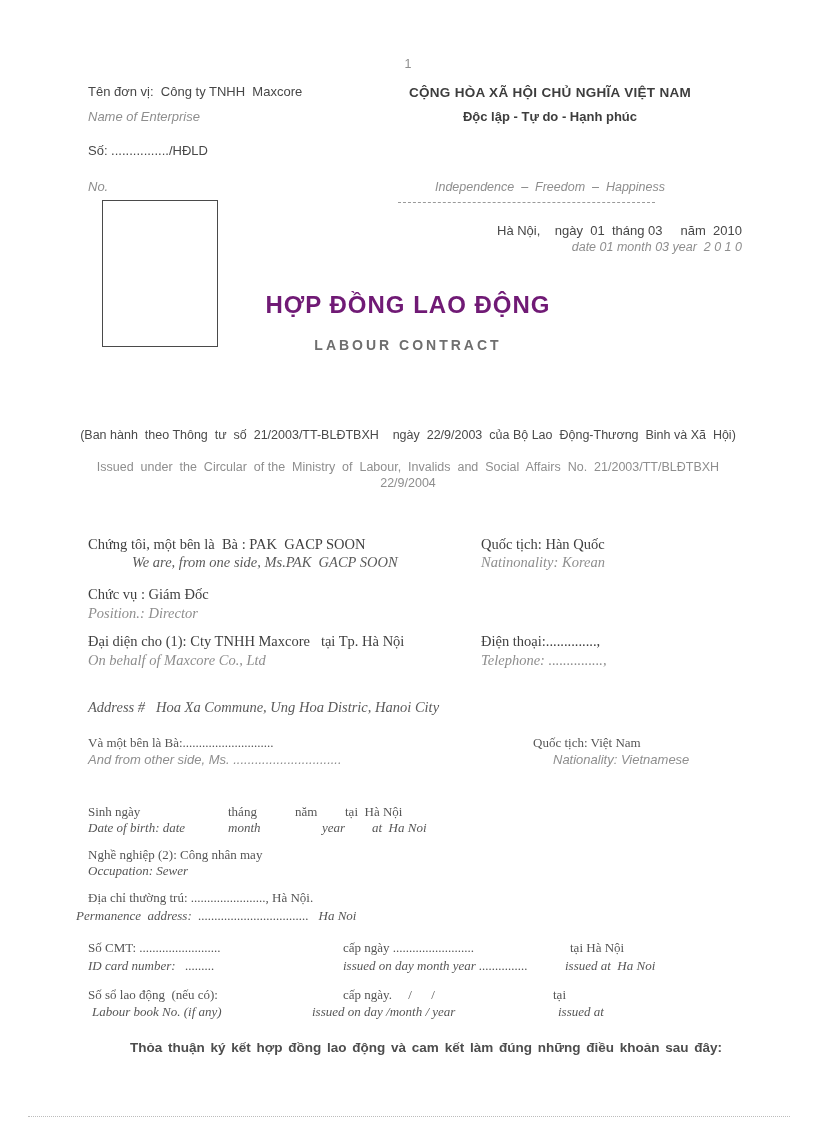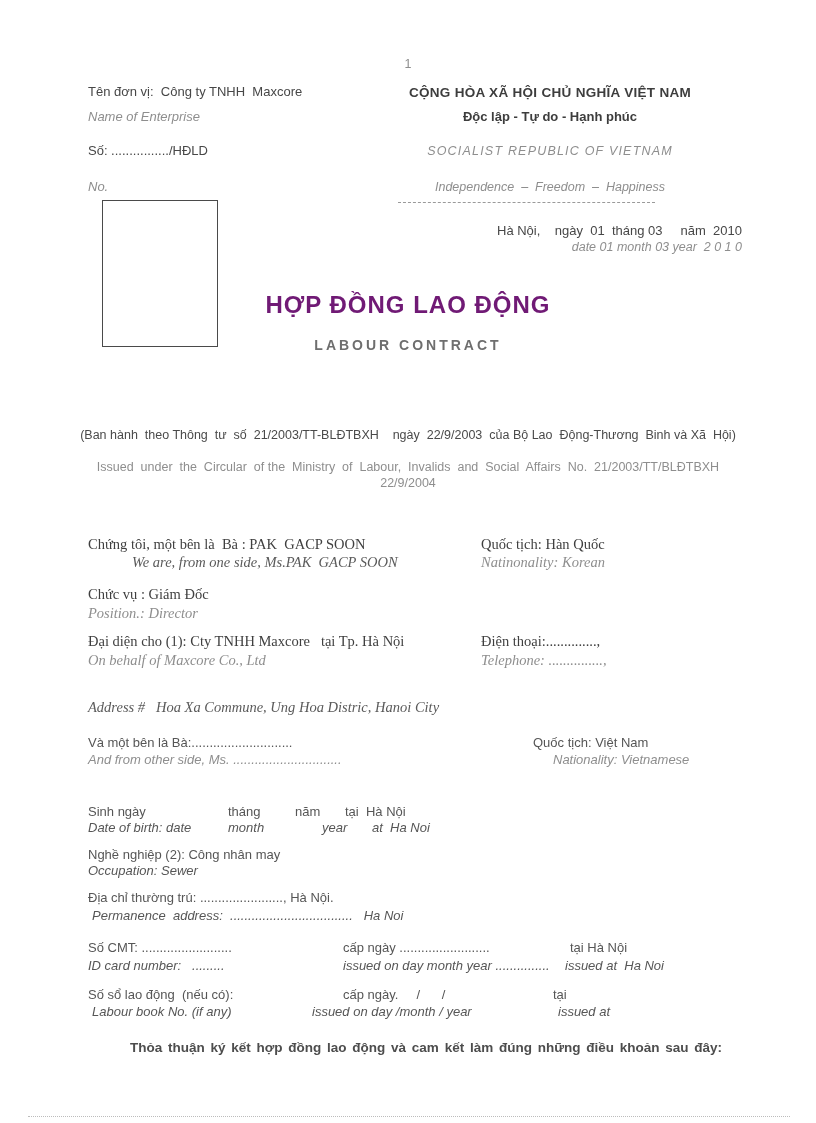--- a/index.html
+++ b/index.html
@@ -8,21 +8,21 @@
     background:#ffffff; overflow:hidden;
     font-family:"Liberation Sans", sans-serif; color:#474747;
   }
   .t { position:absolute; white-space:pre; line-height:1.15; }
   .sans { font-family:"Liberation Sans", sans-serif; font-size:13px; }
   .sans-sm { font-family:"Liberation Sans", sans-serif; font-size:12.5px; }
   .serif { font-family:"Liberation Serif", serif; font-size:14.5px; color:#3f3f3f; }
   .it { font-style:italic; }
   .b { font-weight:bold; }
   .sub { color:#8e8e8e; }
-  .body-ink { color:#565656; }
+  .body-ink { color:#565656;font-family:Liberation Serif, serif; }
   .center-block { left:0; width:816px; text-align:center; }
   .right-head { left:350px; width:400px; text-align:center; }
   .dateline { left:460px; width:282px; text-align:right; }
   .title-vi { font-size:24px; font-weight:bold; letter-spacing:1px; color:#701a75; }
   .title-en { font-size:14px; font-weight:bold; letter-spacing:3px; color:#6e6e6e; }
   .natl-1 { font-size:13.5px; font-weight:bold; letter-spacing:0.3px; color:#3d3d3d; }
   .natl-3 { letter-spacing:1.2px; }
   .photo-box { position:absolute; left:102px; top:200px; width:114px; height:145px;
                border:1px solid #4a4a4a; background:#ffffff; }
   .dash-rule { position:absolute; left:398px; top:202px; width:257px; height:0;
@@ -38,21 +38,20 @@
 
   <div class="t sans-sm sub" style="top:57px; left:0; width:816px; text-align:center;">1</div>
 
   <div class="t sans" style="top:85px; left:88px;">Tên đơn vị:  Công ty TNHH  Maxcore</div>
   <div class="t sans it sub" style="top:110px; left:88px;">Name of Enterprise</div>
   <div class="t sans" style="top:144px; left:88px;">Số: ................/HĐLD</div>
   <div class="t sans it sub" style="top:180px; left:88px;">No.</div>
 
   <div class="t right-head natl-1" style="top:85px;">CỘNG HÒA XÃ HỘI CHỦ NGHĨA VIỆT NAM</div>
   <div class="t right-head sans b" style="top:110px; color:#3d3d3d;">Độc lập - Tự do - Hạnh phúc</div>
-  <div class="t right-head sans-sm it sub natl-3" style="top:144px;">SOCIALIST REPUBLIC OF VIETNAM</div>
   <div class="t right-head sans-sm it sub" style="top:180px;">Independence  –  Freedom  –  Happiness</div>
   <div class="dash-rule"></div>
 
   <div class="photo-box"></div>
 
   <div class="t dateline sans" style="top:224px;">Hà Nội,    ngày  01  tháng 03     năm  2010</div>
   <div class="t dateline sans-sm it sub" style="top:240px;">date 01 month 03 year  2 0 1 0</div>
 
   <div class="t center-block title-vi" style="top:291px;">HỢP ĐỒNG LAO ĐỘNG</div>
   <div class="t center-block title-en" style="top:337px;">LABOUR CONTRACT</div>
@@ -87,21 +86,21 @@
   <div class="t sans body-ink" style="top:805px; left:345px;">tại  Hà Nội</div>
   <div class="t sans it body-ink" style="top:821px; left:88px;">Date of birth: date</div>
   <div class="t sans it body-ink" style="top:821px; left:228px;">month</div>
   <div class="t sans it body-ink" style="top:821px; left:322px;">year</div>
   <div class="t sans it body-ink" style="top:821px; left:372px;">at  Ha Noi</div>
 
   <div class="t sans body-ink" style="top:848px; left:88px;">Nghề nghiệp (2): Công nhân may</div>
   <div class="t sans it body-ink" style="top:864px; left:88px;">Occupation: Sewer</div>
 
   <div class="t sans body-ink" style="top:891px; left:88px;">Địa chỉ thường trú: ......................., Hà Nội.</div>
-  <div class="t sans it body-ink" style="top:909px; left:92px;">Permanence  address:  ..................................   Ha Noi</div>
+  <div class="t sans it body-ink" style="top:909px; left:76px;">Permanence  address:  ..................................   Ha Noi</div>
 
   <div class="t sans body-ink" style="top:941px; left:88px;">Số CMT: .........................</div>
   <div class="t sans body-ink" style="top:941px; left:343px;">cấp ngày .........................</div>
   <div class="t sans body-ink" style="top:941px; left:570px;">tại Hà Nội</div>
   <div class="t sans it body-ink" style="top:959px; left:88px;">ID card number:   .........</div>
   <div class="t sans it body-ink" style="top:959px; left:343px;">issued on day month year ...............</div>
   <div class="t sans it body-ink" style="top:959px; left:565px;">issued at  Ha Noi</div>
 
   <div class="t sans body-ink" style="top:988px; left:88px;">Số sổ lao động  (nếu có):</div>
   <div class="t sans body-ink" style="top:988px; left:343px;">cấp ngày.     /      /</div>

